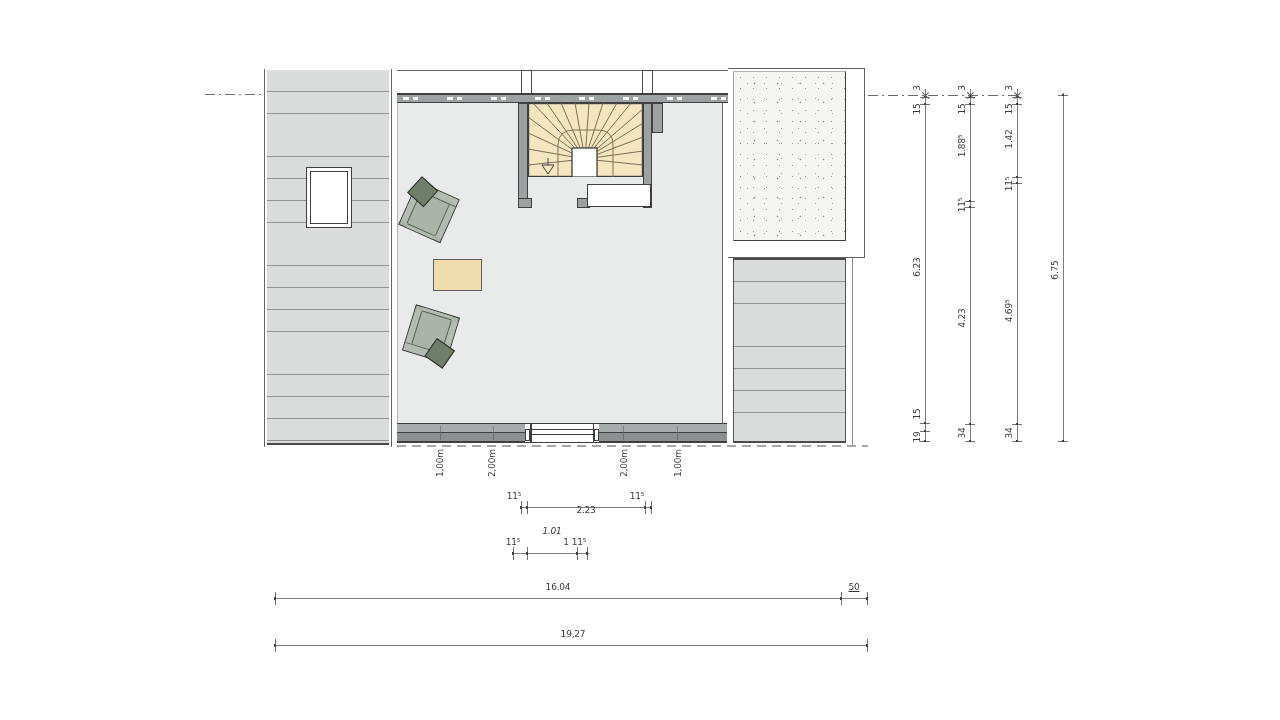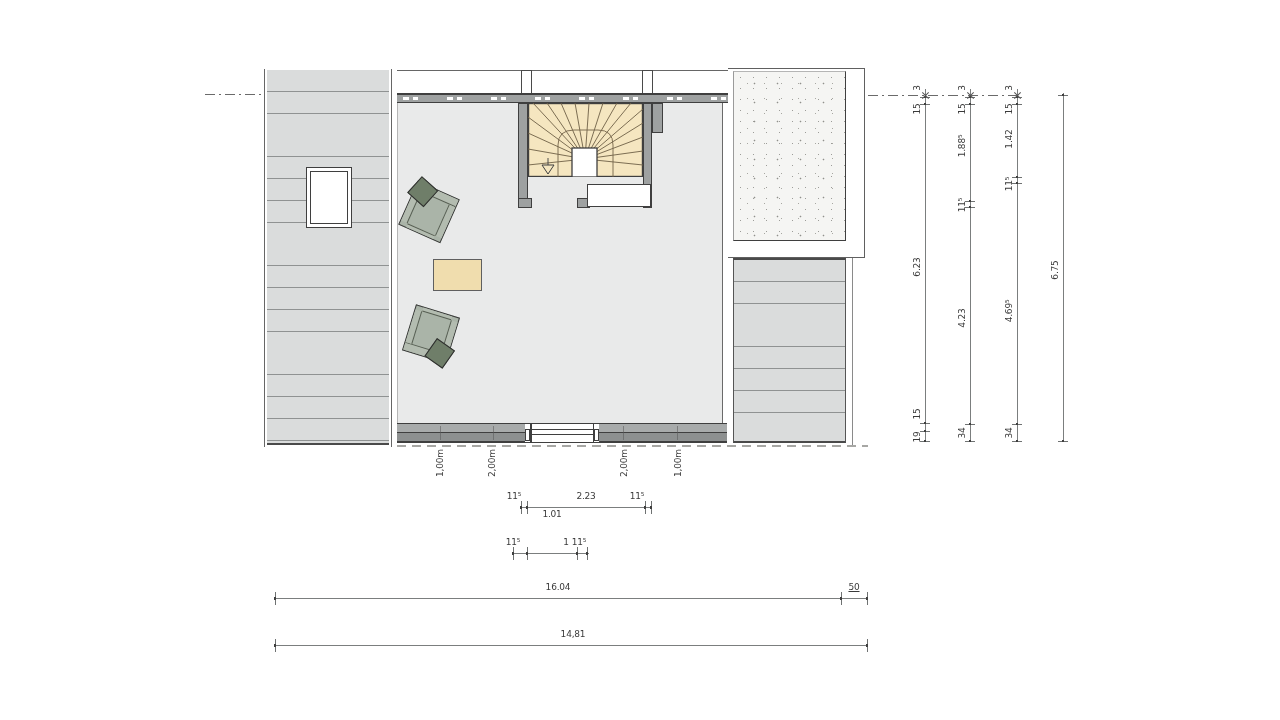--- a/index.html
+++ b/index.html
@@ -202,43 +202,43 @@
   <div class="vlab" style="left:977px;top:427px;">34</div>
 
   <div class="vlab" style="left:1023px;top:264px;">6.75</div>
 
   <div class="dimline-h" style="left:521px;top:507px;width:130px;"></div>
   <div class="tick v" style="left:516px;top:501px;"></div>
   <div class="tick v" style="left:522px;top:501px;"></div>
   <div class="tick v" style="left:640px;top:501px;"></div>
   <div class="tick v" style="left:646px;top:501px;"></div>
   <div class="hlab" style="left:482px;top:490px;">11⁵</div>
-  <div class="hlab" style="left:554px;top:490px;">2.23</div>
+  <div class="hlab" style="left:554px;top:504px;">2.23</div>
   <div class="hlab" style="left:605px;top:490px;">11⁵</div>
 
   <div class="dimline-h" style="left:513px;top:553px;width:76px;"></div>
   <div class="tick v" style="left:508px;top:547px;"></div>
   <div class="tick v" style="left:522px;top:547px;"></div>
   <div class="tick v" style="left:572px;top:547px;"></div>
   <div class="tick v" style="left:582px;top:547px;"></div>
   <div class="hlab" style="left:481px;top:536px;">11⁵</div>
-  <div class="hlab" style="left:520px;top:508px;">1.01</div>
+  <div class="hlab" style="left:520px;top:525px;font-style:italic;">1.01</div>
   <div class="hlab" style="left:534px;top:536px;">1</div>
   <div class="hlab" style="left:547px;top:536px;">11⁵</div>
 
   <div class="dimline-h" style="left:275px;top:598px;width:592px;"></div>
   <div class="tick v" style="left:270px;top:592px;"></div>
   <div class="tick v" style="left:836px;top:592px;"></div>
   <div class="tick v" style="left:862px;top:592px;"></div>
   <div class="hlab" style="left:526px;top:581px;">16.04</div>
   <div class="hlab" style="left:822px;top:581px;text-decoration:underline;">50</div>
 
   <div class="dimline-h" style="left:275px;top:645px;width:592px;"></div>
   <div class="tick v" style="left:270px;top:639px;"></div>
   <div class="tick v" style="left:862px;top:639px;"></div>
-  <div class="hlab" style="left:541px;top:628px;">14,81</div>
+  <div class="hlab" style="left:541px;top:628px;">19,27</div>
 
   <div class="vlab" style="left:408px;top:457px;">1,00m</div>
   <div class="vlab" style="left:460px;top:457px;">2,00m</div>
   <div class="vlab" style="left:592px;top:457px;">2,00m</div>
   <div class="vlab" style="left:646px;top:457px;">1,00m</div>
 
 </div>
 
 </body></html>

